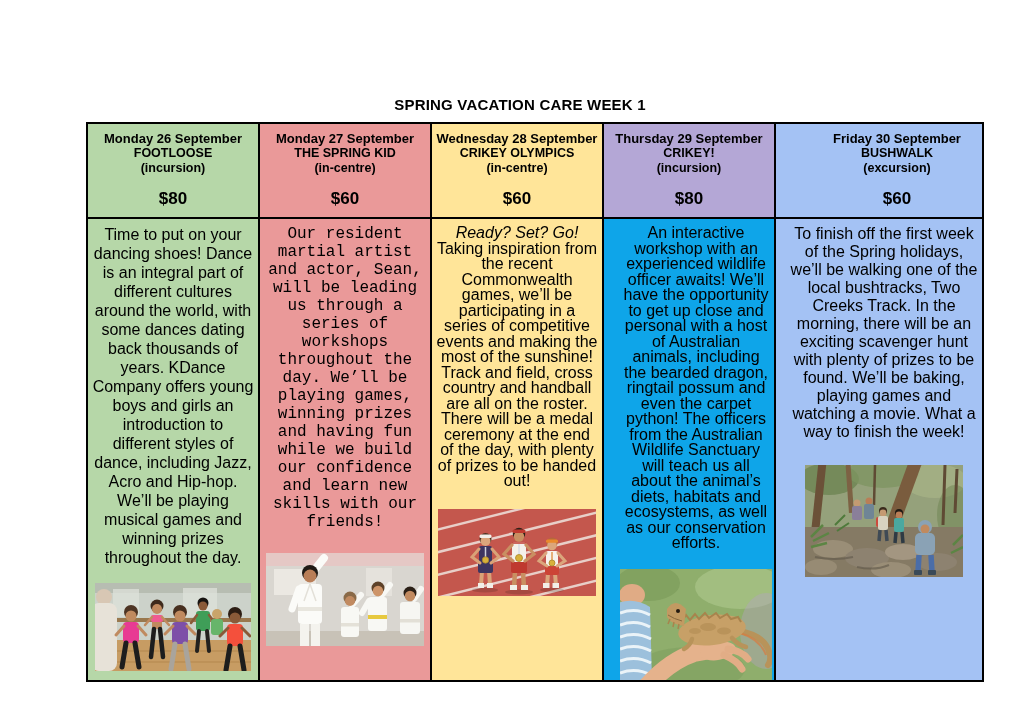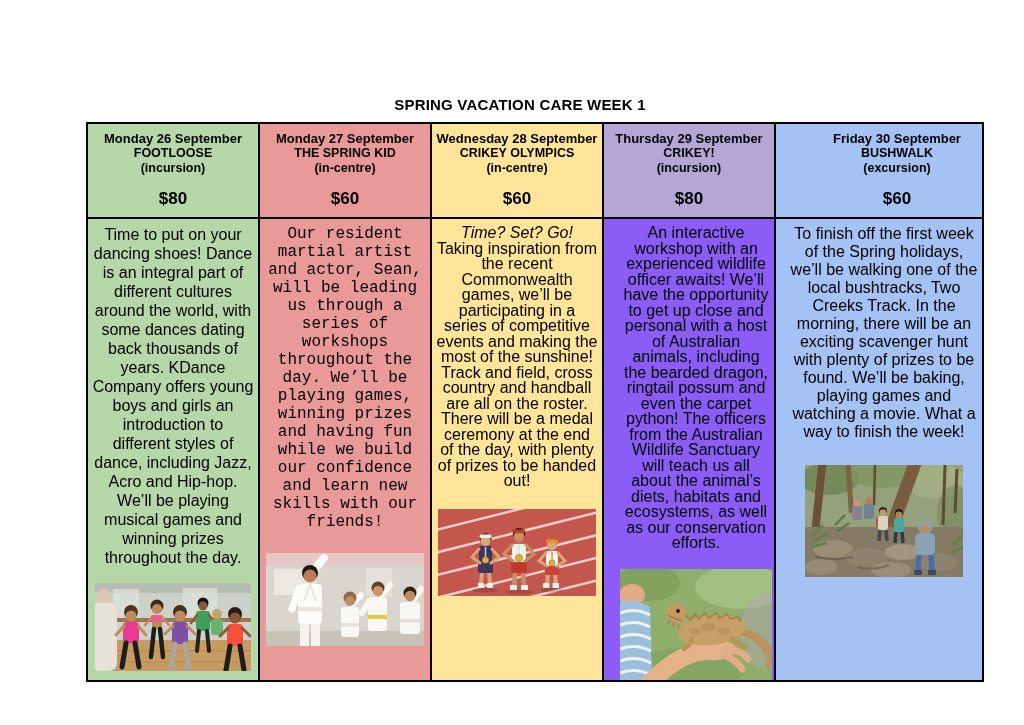--- a/index.html
+++ b/index.html
@@ -160,21 +160,21 @@
             <path d="M148,46 L155,36" stroke="#f6f6f2" stroke-width="6" stroke-linecap="round"></path>
             <circle cx="144" cy="40" r="6.5" fill="#2a1f16"></circle>
             <circle cx="144" cy="43" r="5.2" fill="#c18a60"></circle>
             <rect x="134" y="49" width="20" height="32" rx="3" fill="#f6f6f2"></rect>
             <rect x="134" y="66" width="20" height="3.5" fill="#e2dfd6"></rect>
           </svg>
         </div>
       </td>
 
       <td class="bcell col2" style="background-color: rgb(255, 229, 153);">
-        <p class="desc"><em>Time? Set? Go! </em><span>Taking inspiration from the recent Commonwealth games, we’ll be participating in a series of competitive events and making the most of the sunshine! Track and field, cross country and handball are all on the roster. There will be a medal ceremony at the end of the day, with plenty of prizes to be handed out!</span></p>
+        <p class="desc"><em>Ready? Set? Go! </em><span>Taking inspiration from the recent Commonwealth games, we’ll be participating in a series of competitive events and making the most of the sunshine! Track and field, cross country and handball are all on the roster. There will be a medal ceremony at the end of the day, with plenty of prizes to be handed out!</span></p>
         <div class="photo photo2" title="Three children with medals standing on a running track">
           <svg viewBox="0 0 158 87">
             <rect width="158" height="87" fill="#c4574d"></rect>
             <g transform="rotate(-14 79 43)" stroke="#ecdcd6" stroke-width="2.5" opacity="0.9">
               <line x1="-30" y1="2" x2="200" y2="2"></line>
               <line x1="-30" y1="24" x2="200" y2="24"></line>
               <line x1="-30" y1="46" x2="200" y2="46"></line>
               <line x1="-30" y1="68" x2="200" y2="68"></line>
               <line x1="-30" y1="90" x2="200" y2="90"></line>
             </g>
@@ -212,21 +212,21 @@
             <path d="M108,44 L101,52 L109,57 M120,44 L127,52 L119,57" stroke="#dba67c" stroke-width="3" fill="none" stroke-linecap="round"></path>
             <path d="M114,43 L114,52" stroke="#e09a52" stroke-width="1.5"></path>
             <circle cx="114" cy="54" r="3" fill="#d8b23a" stroke="#a8872c" stroke-width="0.8"></circle>
             <circle cx="114" cy="34" r="5.5" fill="#b5693a"></circle>
             <circle cx="114" cy="36.5" r="4.8" fill="#dba67c"></circle>
             <rect x="108" y="30.5" width="12" height="3.2" rx="1.5" fill="#e98a2d"></rect>
           </svg>
         </div>
       </td>
 
-      <td class="bcell col3" style="background-color: #8b5cf6; padding-left: 14px;">
+      <td class="bcell col3" style="background-color: #0ea5e9; padding-left: 14px;">
         <p class="desc"><em></em><span>An interactive workshop with an experienced wildlife officer awaits! We’ll have the opportunity to get up close and personal with a host of Australian animals, including the bearded dragon, ringtail possum and even the carpet python! The officers from the Australian Wildlife Sanctuary will teach us all about the animal’s diets, habitats and ecosystems, as well as our conservation efforts.</span></p>
         <div class="photo photo3" title="A bearded dragon lizard resting on a child’s hands">
           <svg viewBox="0 0 152 111">
             <rect width="152" height="111" fill="#8fae6c"></rect>
             <ellipse cx="120" cy="18" rx="45" ry="22" fill="#a9c489" opacity="0.7"></ellipse>
             <ellipse cx="28" cy="14" rx="32" ry="18" fill="#7a9a58" opacity="0.6"></ellipse>
             <ellipse cx="146" cy="62" rx="26" ry="38" fill="#b3a3c4" opacity="0.4"></ellipse>
             <ellipse cx="70" cy="100" rx="55" ry="22" fill="#7e9e5e" opacity="0.55"></ellipse>
             <ellipse cx="12" cy="26" rx="13" ry="11" fill="#e0ab85"></ellipse>
             <path d="M-2,34 Q14,28 30,38 L32,111 L-2,111 Z" fill="#9cc0dc"></path>

